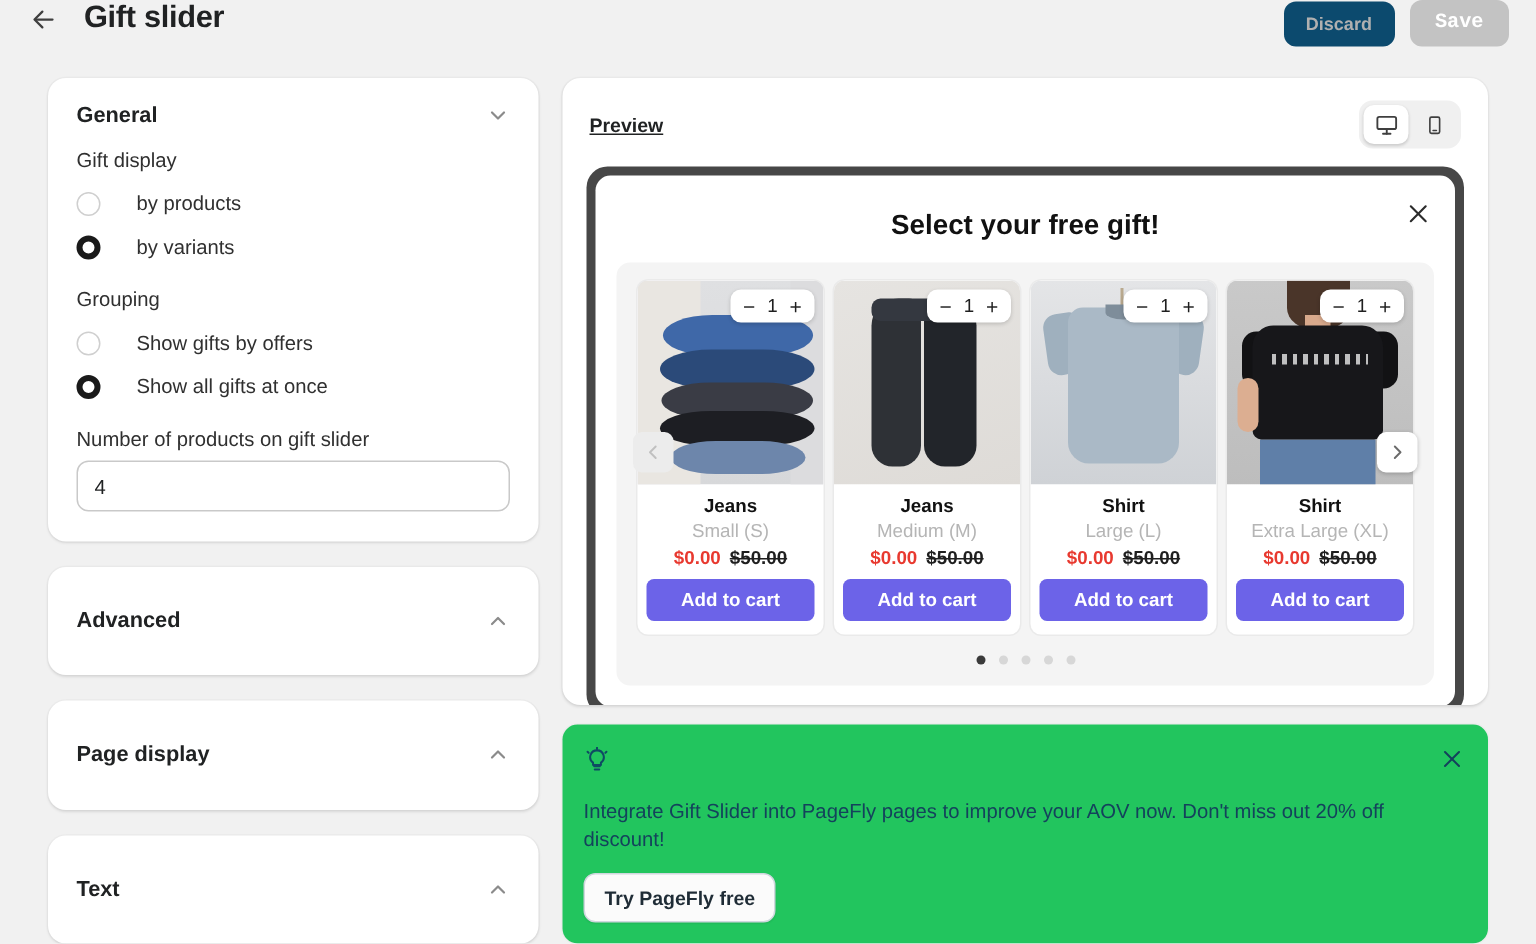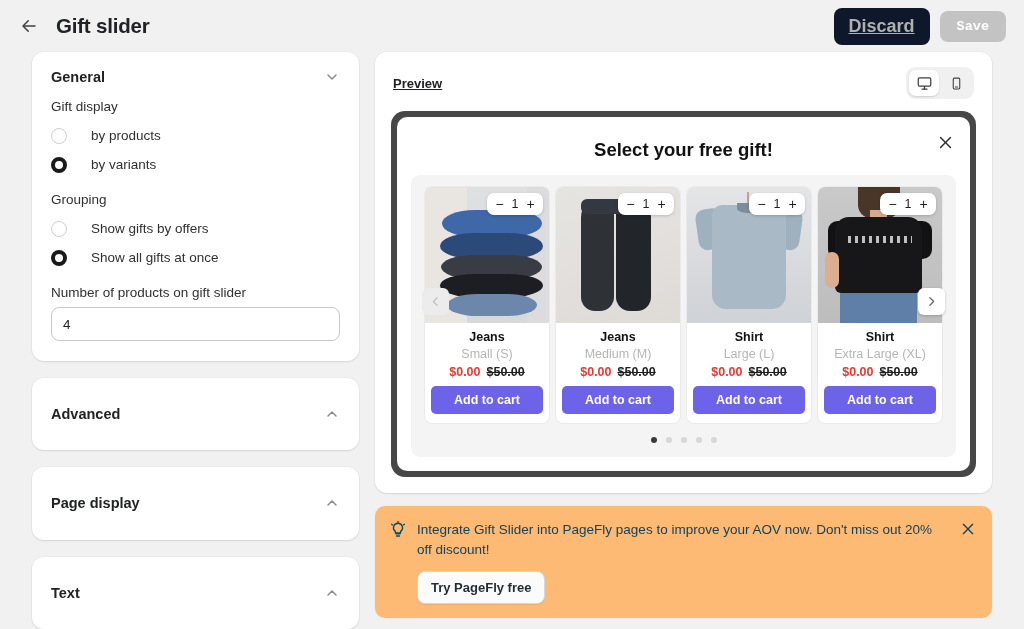--- a/index.html
+++ b/index.html
@@ -6,34 +6,33 @@
   html, body {
     width: 1024px; height: 629px;
     background: #f1f1f1;
     font-family: "Liberation Sans", sans-serif;
     color: #202223;
     overflow: hidden;
   }
 
   
   .topbar {
-    height: 52px; display: flex; align-items: center;
+    height: 52px; display: flex; align-items: flex-start;
     padding: 0 18px 0 16px; gap: 14px;
   }
   .back-btn {
     width: 26px; height: 26px; display: flex; align-items: center; justify-content: center;
     border: none; background: transparent; cursor: pointer; color: #3f3f3f;
   }
   .page-title { font-size: 20.5px; font-weight: bold; letter-spacing: -0.2px; color: #202223; }
   .topbar-actions { margin-left: auto; display: flex; gap: 10px; align-items: center; }
   .btn-discard {
-    background: #0f172a; color: #b0b0b0; border: none; border-radius: 8px;
-    padding: 8px 15px; font-size: 18px; font-weight: 600; cursor: default;
+    background: #0c4a6e; color: #b0b0b0; border: none; border-radius: 8px;
+    padding: 8px 15px; font-size: 12px; font-weight: 600; cursor: default;
     font-family: "Liberation Sans", sans-serif;
-    text-decoration: underline;
   }
   .btn-save {
     background: #c3c3c3; color: #ffffff; border: none; border-radius: 8px;
     padding: 8px 17px; font-size: 13.5px; font-weight: 600; cursor: default;
     font-family: Liberation Mono, monospace;
   }
 
   
   .layout { display: flex; gap: 16px; padding: 0 32px; height: 577px; }
   .sidebar { width: 327px; flex: 0 0 327px; display: flex; flex-direction: column; gap: 17px; }
@@ -174,23 +173,24 @@
   .art.tee-black .neck { position:absolute; left:42%; right:44%; top:17%; height:10%; background:#d8a98c; }
   .art.tee-black .body { position:absolute; left:14%; right:16%; top:22%; bottom:22%; background:#17171a; border-radius: 14px 14px 6px 6px; }
   .art.tee-black .slv-l { position:absolute; left:8%; top:25%; width:17%; height:28%; background:#121214; border-radius: 10px 4px 12px 10px; }
   .art.tee-black .slv-r { position:absolute; right:8%; top:25%; width:17%; height:28%; background:#121214; border-radius: 4px 10px 10px 12px; }
   .art.tee-black .arm { position:absolute; left:6%; top:48%; width:11%; height:26%; background:#dcae91; border-radius:8px; }
   .art.tee-black .print { position:absolute; left:24%; right:24%; top:36%; height:5%; background:repeating-linear-gradient(90deg,#ddd 0 3px,transparent 3px 7px); opacity:.85; }
   .art.tee-black .jeans { position:absolute; left:18%; right:20%; bottom:0; height:22%; background:#5f7fa8; }
 
   
   .banner {
-    background: #fdba74; border-radius: 10px; padding: 14px 16px 14px 14px;
+    background: #22c55e; border-radius: 10px; padding: 14px 16px 14px 14px;
     display: flex; gap: 10px; position: relative;
     box-shadow: 0 0 0 1px rgba(0,0,0,0.02);
+    flex-direction: column;
   }
   .bulb { flex: 0 0 18px; color: #0f4a63; margin-top: 1px; }
   .banner-body { flex: 1; padding-right: 26px; }
   .banner-text { font-size: 13.5px; color: #14425c; line-height: 1.45; max-width: 545px; }
   .banner-btn {
     margin-top: 12px; background: #fbfbfb; color: #1f2c36; border: 1px solid #d0d7de;
     border-radius: 8px; padding: 8px 13px; font-size: 13px; font-weight: bold; cursor: pointer;
     font-family: "Liberation Sans", sans-serif;
     box-shadow: 0 1px 1px rgba(0,0,0,0.06);
   }

